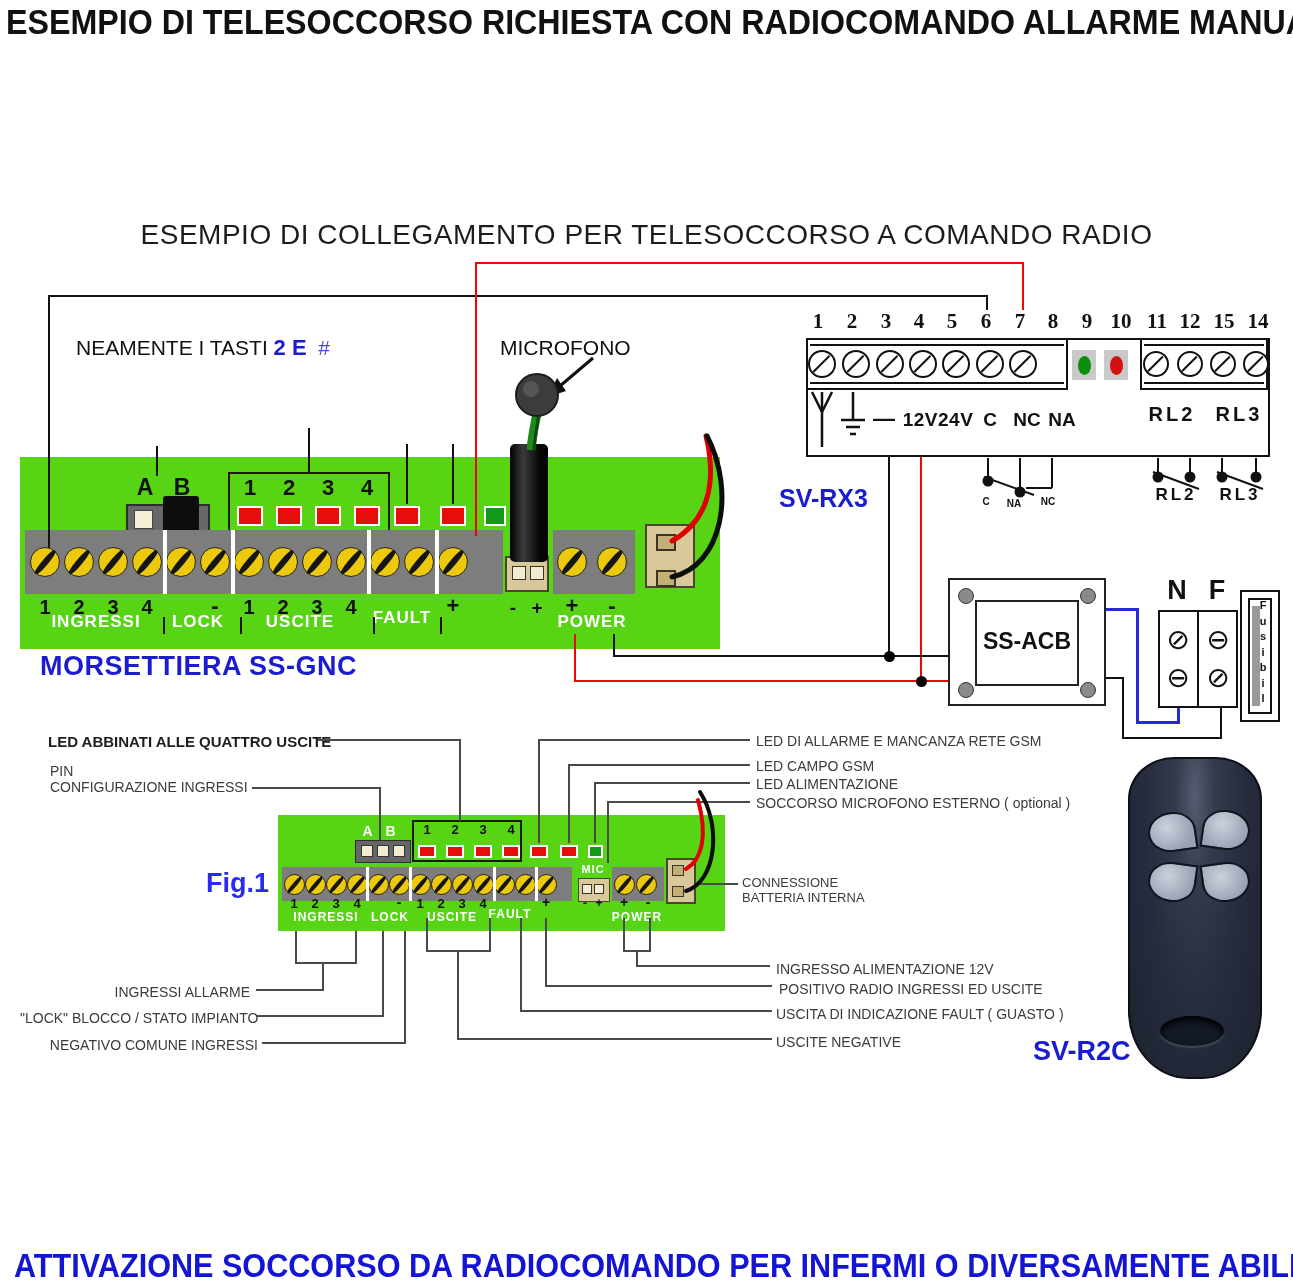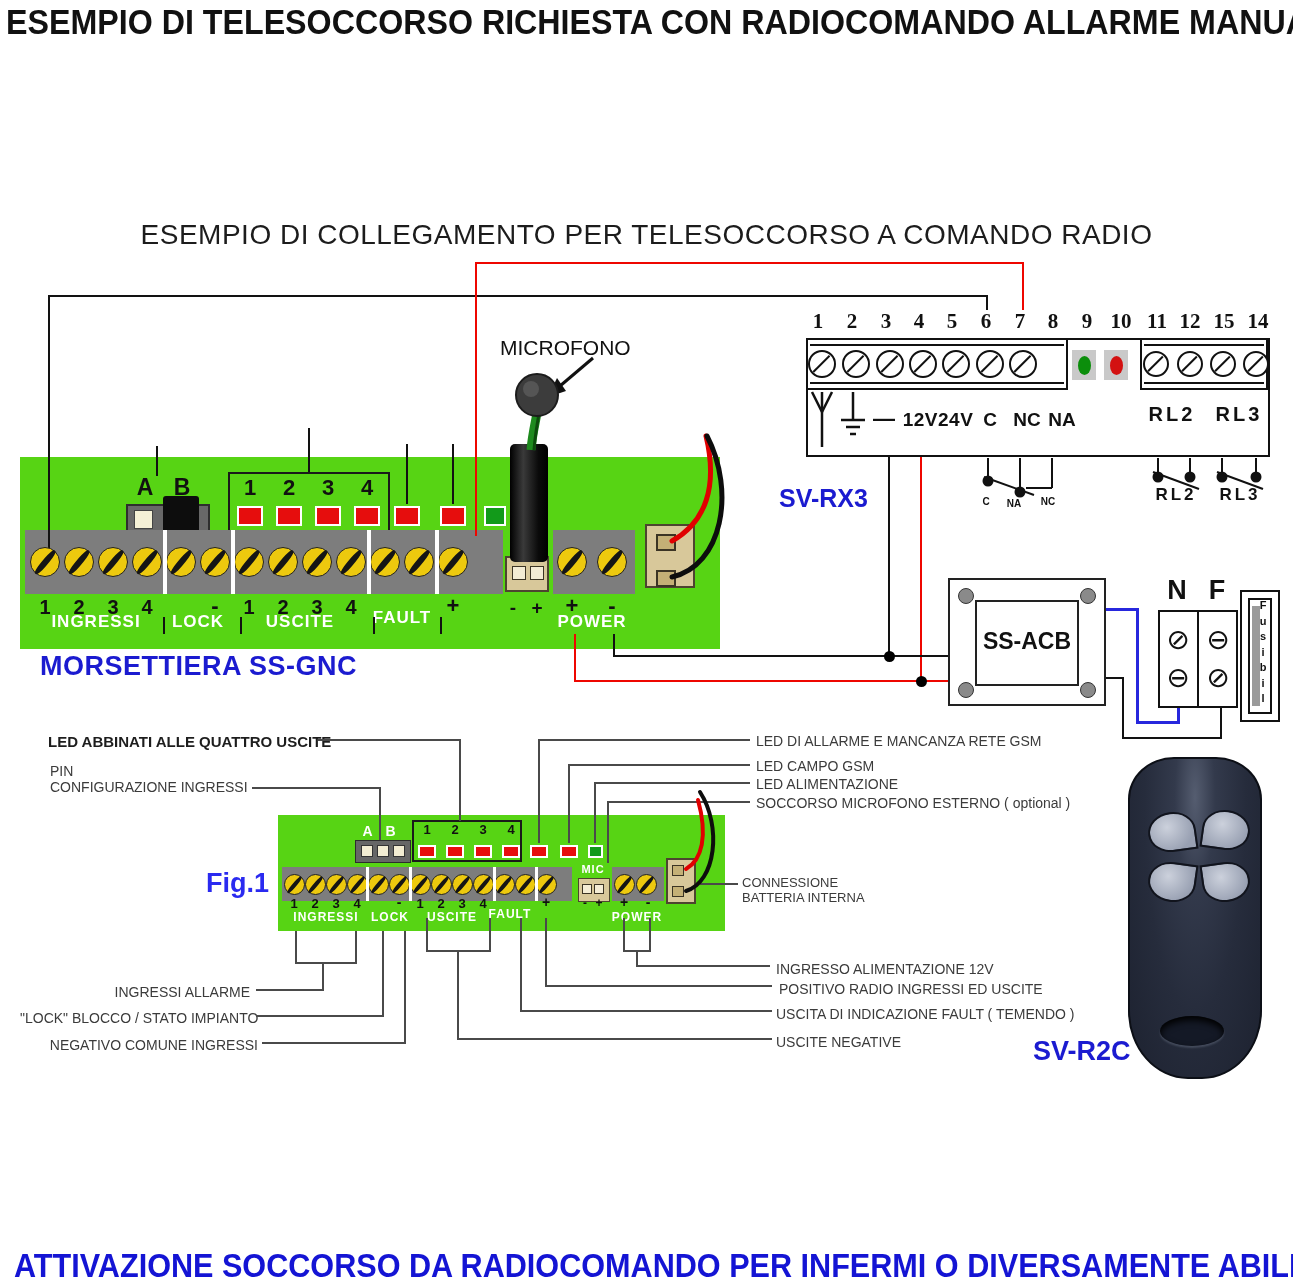--- a/index.html
+++ b/index.html
@@ -42,20 +42,21 @@
 </head>
 <body>
 
 <div id="canvas">
 
   <div class="abs nowrap" style="left:6px;top:2px;font-size:35px;font-weight:bold;transform:scaleX(.92);transform-origin:left top;letter-spacing:0">ESEMPIO DI TELESOCCORSO RICHIESTA CON RADIOCOMANDO ALLARME MANUALE</div>
   <div class="abs serif nowrap" style="left:0;top:219px;width:1293px;text-align:center;font-size:28px;letter-spacing:.5px;color:#1c1c1c">ESEMPIO DI COLLEGAMENTO PER TELESOCCORSO A COMANDO RADIO</div>
   <div class="abs nowrap" style="left:14px;top:1246px;font-size:34px;font-weight:bold;color:#1414d4;transform:scaleX(.90);transform-origin:left top">ATTIVAZIONE SOCCORSO DA RADIOCOMANDO PER INFERMI O DIVERSAMENTE ABILI</div>
 
   <div class="abs serif nowrap" style="left:76px;top:334px;font-size:21px;line-height:1.24">
+    <div><span>NEAMENTE I TASTI</span>&nbsp;<span class="bluetxt" style="font-size:22px">2 E</span>&nbsp;&nbsp;<span style="color:#4a4ad0">#</span></div>
   </div>
 
   <div class="gboard" style="left:20px;top:457px;width:700px;height:192px"></div>
 
   <span class="num serif" style="left:145px;top:476px;font-size:23px;font-family:'Liberation Sans',sans-serif">A</span>
   <span class="num" style="left:182px;top:476px;font-size:23px">B</span>
   <div class="abs" style="left:126px;top:504px;width:84px;height:30px;background:#686868;border:2px solid #2e2e2e;box-sizing:border-box"></div>
   <div class="abs" style="left:134px;top:510px;width:17px;height:17px;background:#f5f0d6;border:1px solid #444"></div>
   <div class="abs" style="left:163px;top:496px;width:36px;height:42px;background:#0d0d0d;border-radius:3px"></div>
 
@@ -205,21 +206,21 @@
   <div class="callout" style="left:756px;top:758px">LED CAMPO GSM</div>
   <div class="callout" style="left:756px;top:776px">LED ALIMENTAZIONE</div>
   <div class="callout" style="left:756px;top:795px">SOCCORSO MICROFONO ESTERNO ( optional )</div>
   <div class="callout" style="left:742px;top:876px;font-size:13px">CONNESSIONE</div>
   <div class="callout" style="left:742px;top:891px;font-size:13px">BATTERIA INTERNA</div>
   <div class="callout" style="left:100px;top:984px;width:150px;text-align:right">INGRESSI ALLARME</div>
   <div class="callout" style="left:20px;top:1010px;width:230px;text-align:right">"LOCK" BLOCCO / STATO IMPIANTO</div>
   <div class="callout" style="left:45px;top:1037px;width:213px;text-align:right">NEGATIVO COMUNE INGRESSI</div>
   <div class="callout" style="left:776px;top:961px">INGRESSO  ALIMENTAZIONE 12V</div>
   <div class="callout" style="left:779px;top:981px">POSITIVO RADIO  INGRESSI  ED USCITE</div>
-  <div class="callout" style="left:776px;top:1006px">USCITA DI INDICAZIONE FAULT ( TEMENDO )</div>
+  <div class="callout" style="left:776px;top:1006px">USCITA DI INDICAZIONE FAULT ( GUASTO )</div>
   <div class="callout" style="left:776px;top:1034px">USCITE NEGATIVE</div>
 
   <div class="cl" style="left:318px;top:739px;width:143px;height:2px"></div>
   <div class="cl" style="left:459px;top:739px;width:2px;height:82px"></div>
   <div class="cl" style="left:252px;top:787px;width:129px;height:2px"></div>
   <div class="cl" style="left:379px;top:787px;width:2px;height:53px"></div>
   <div class="cl" style="left:538px;top:739px;width:212px;height:2px"></div>
   <div class="cl" style="left:538px;top:739px;width:2px;height:104px"></div>
   <div class="cl" style="left:568px;top:764px;width:182px;height:2px"></div>
   <div class="cl" style="left:568px;top:764px;width:2px;height:79px"></div>

